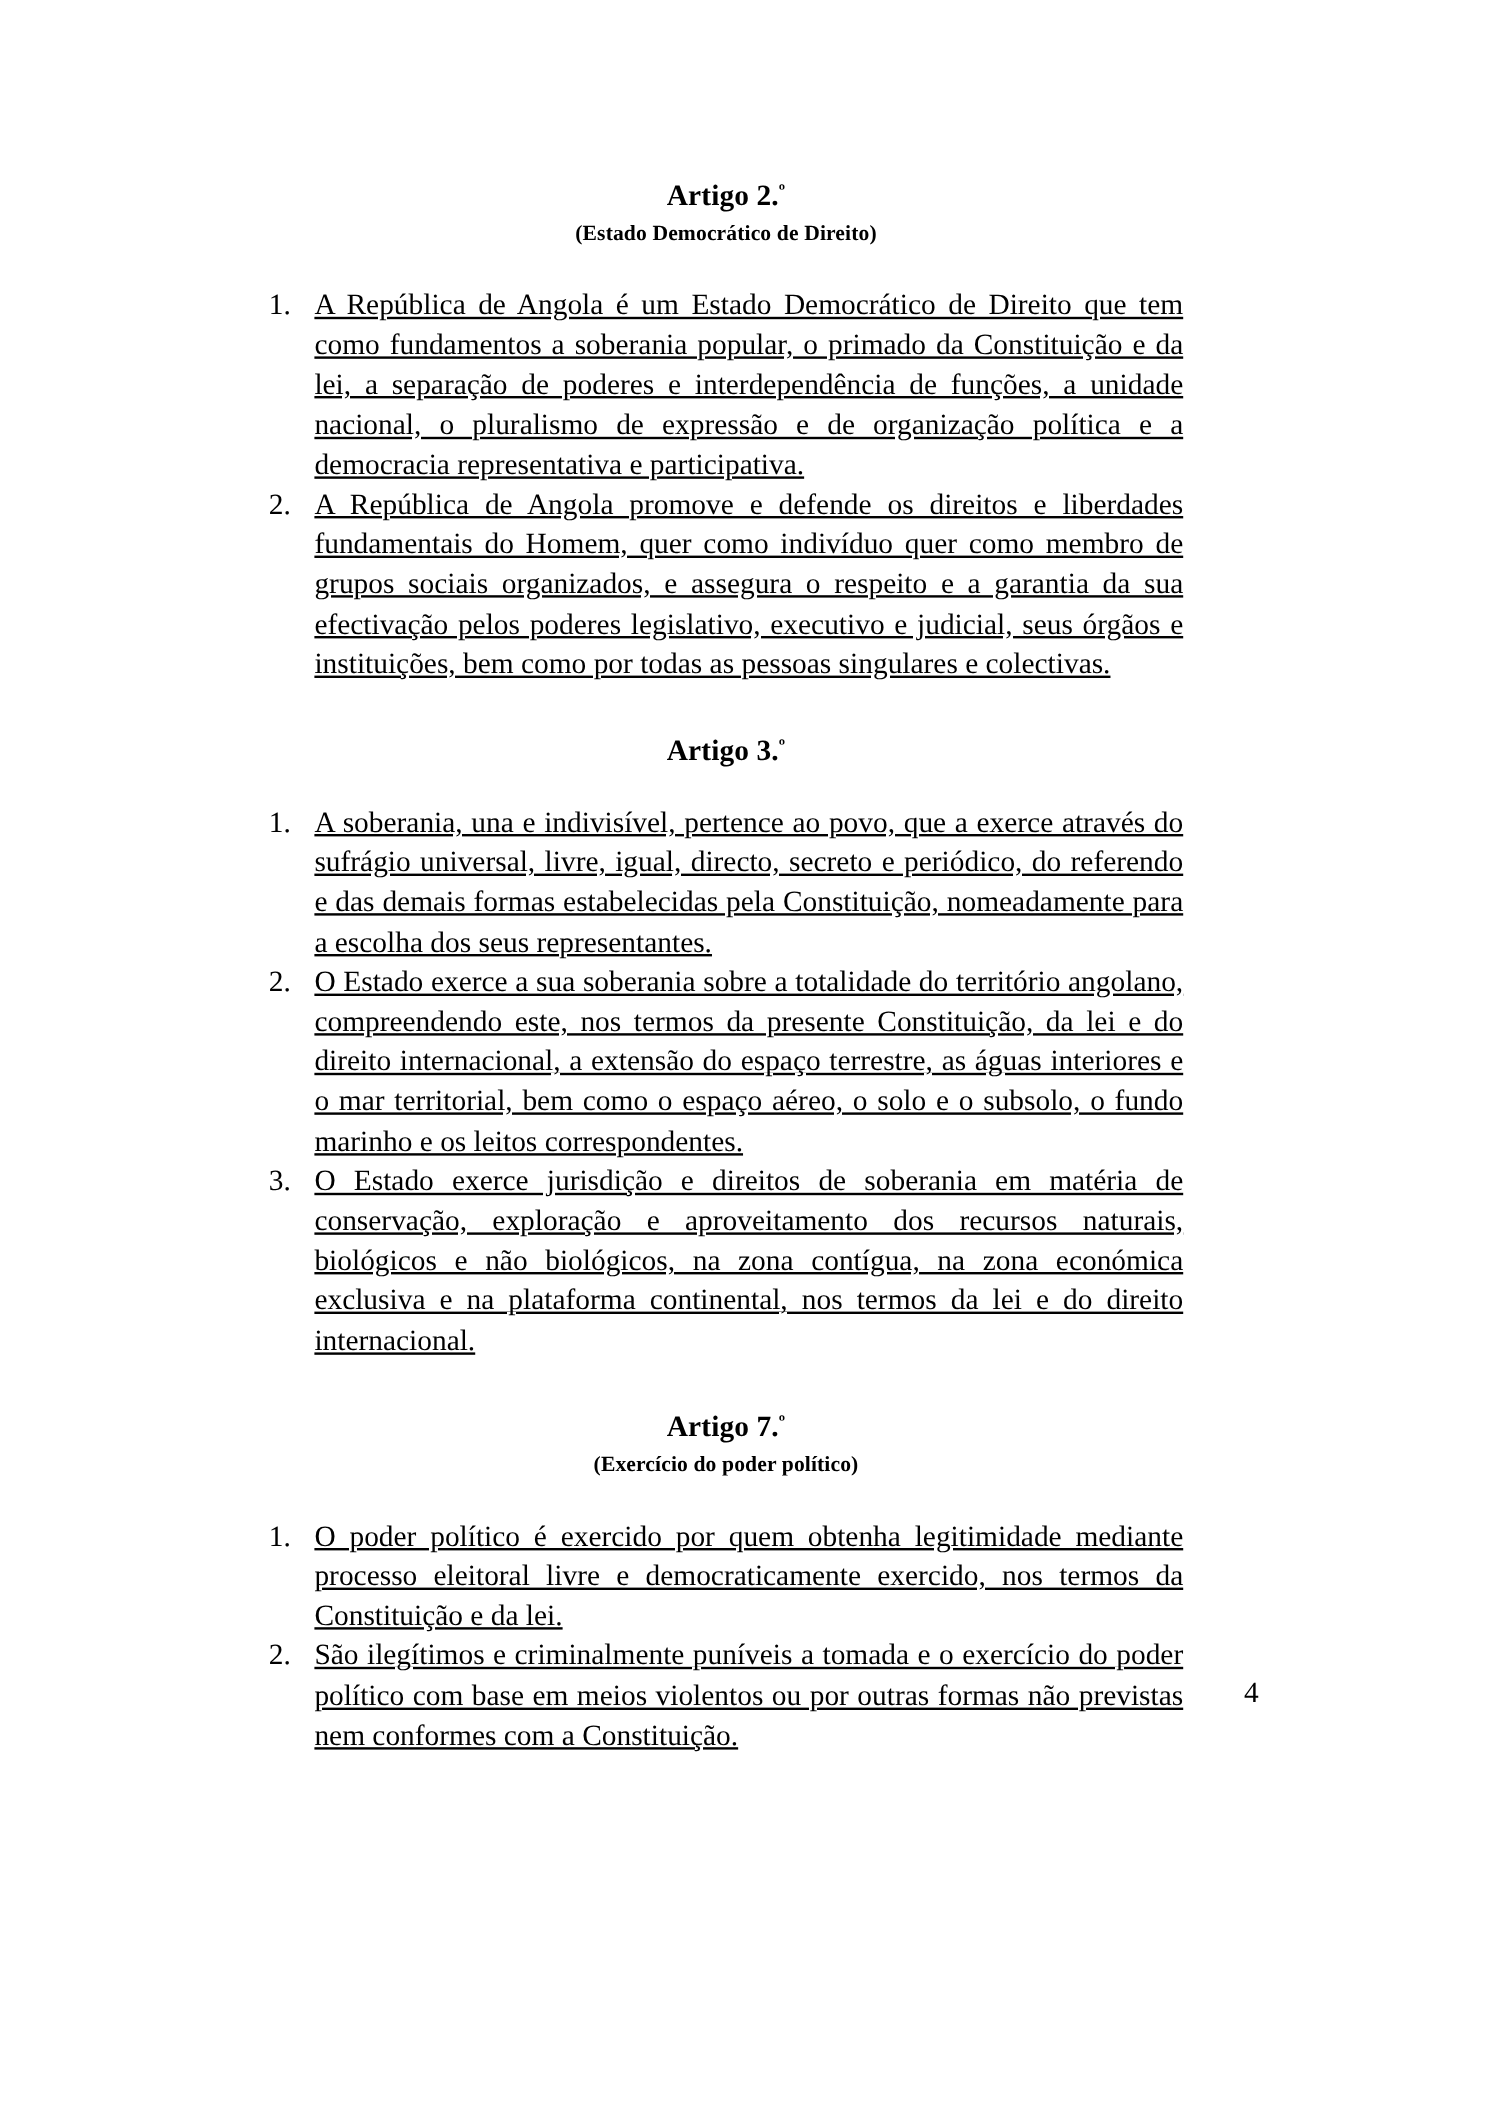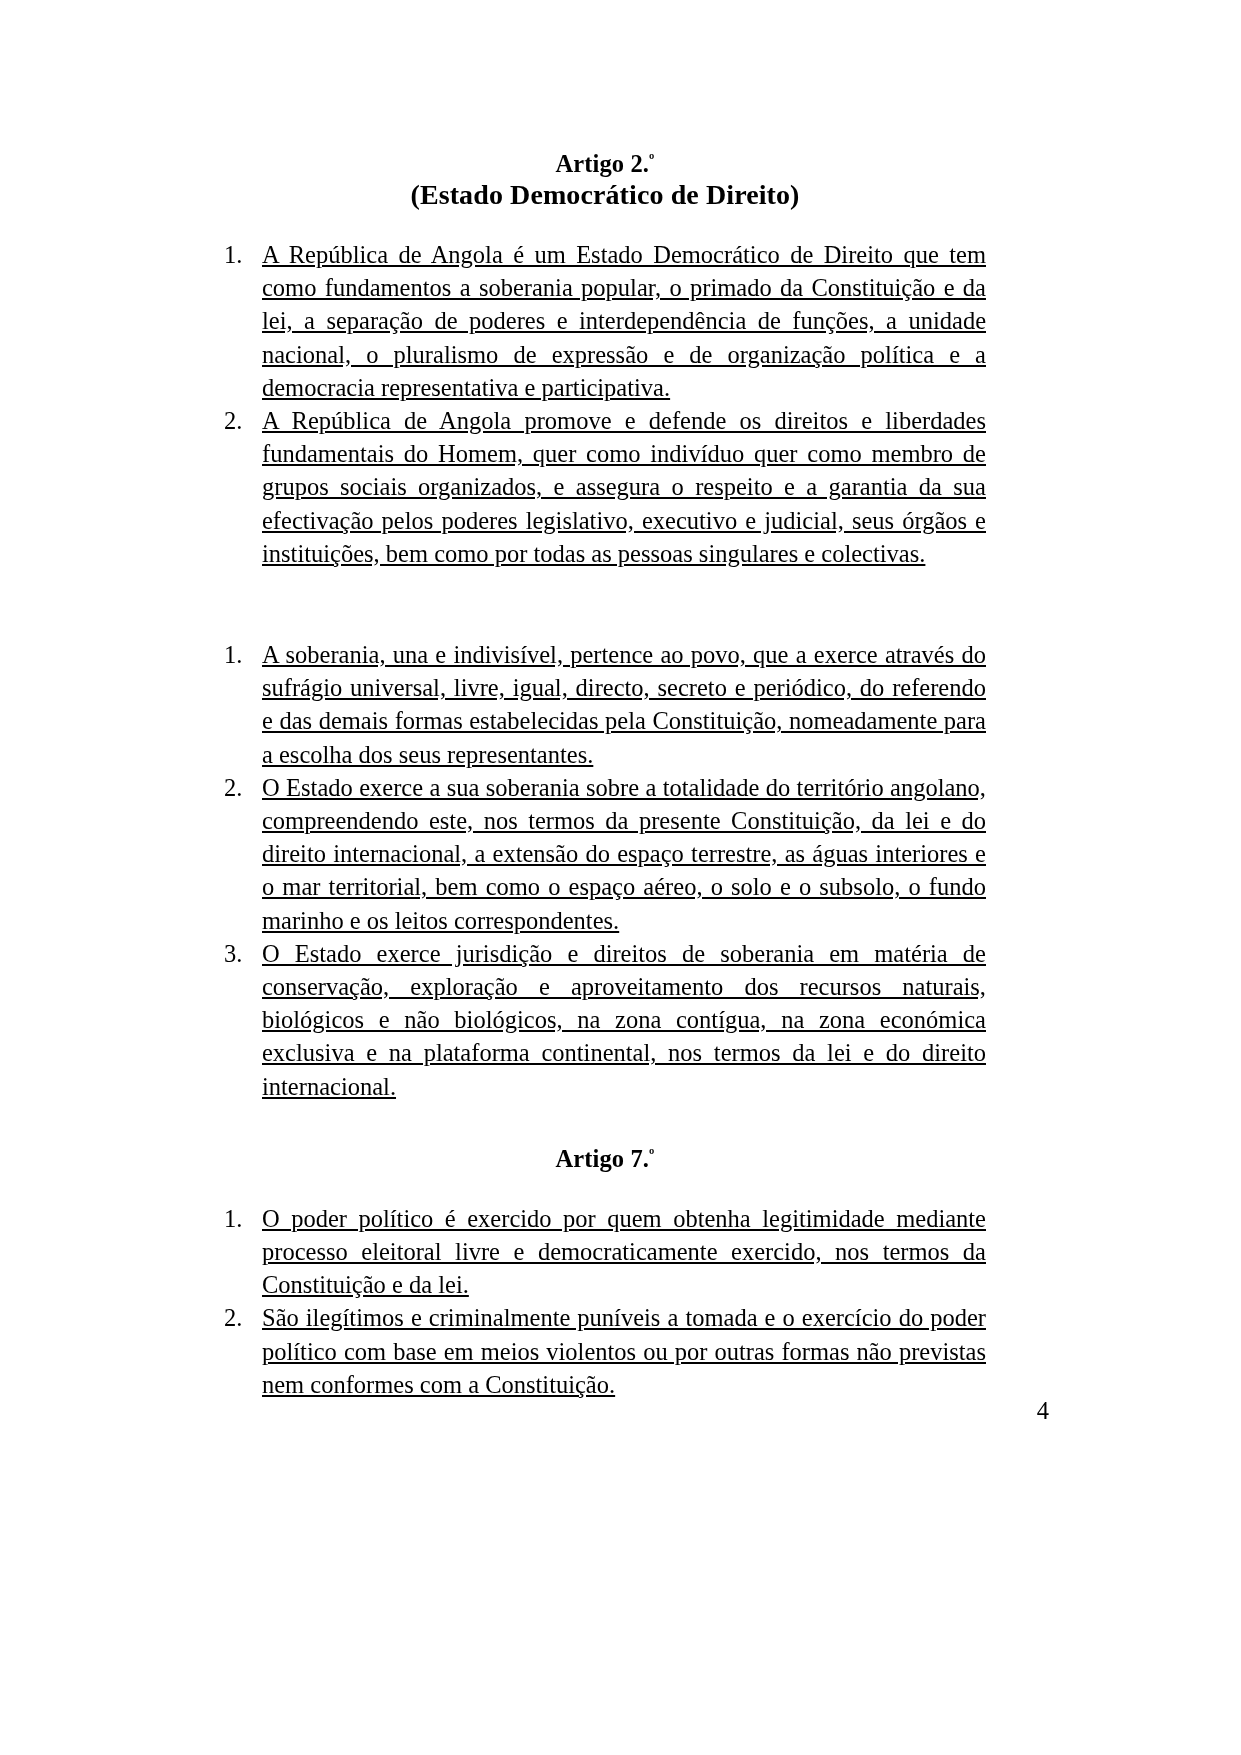--- a/index.html
+++ b/index.html
@@ -33,21 +33,21 @@
     letter-spacing: 0.1px;
   }
   .article-heading .sup {
     font-size: 16px;
     vertical-align: 0.42em;
     line-height: 0;
   }
   .article-subtitle {
     text-align: center;
     font-weight: bold;
-    font-size: 28px;
+    font-size: 18px;
     line-height: 31px;
     margin: 0;
     letter-spacing: 0.1px;
   }
   .article-block {
     margin: 0;
   }
   .gap-after-heading {
     height: 28px;
   }
@@ -111,20 +111,23 @@
         <li class="list-item">
           <span class="marker">2.</span>
           <span class="body">A República de Angola promove e defende os direitos e liberdades fundamentais do Homem, quer como indivíduo quer como membro de grupos sociais organizados, e assegura o respeito e a garantia da sua efectivação pelos poderes legislativo, executivo e judicial, seus órgãos e instituições, bem como por todas as pessoas singulares e colectivas.</span>
         </li>
       </ol>
     </div>
 
     <div class="gap-between-articles"></div>
 
     <div class="article-block">
+      <div class="article-heading">
+        <span>Artigo 3.</span><span class="sup">º</span>
+      </div>
       <div class="gap-after-heading"></div>
       <ol class="list">
         <li class="list-item">
           <span class="marker">1.</span>
           <span class="body">A soberania, una e indivisível, pertence ao povo, que a exerce através do sufrágio universal, livre, igual, directo, secreto e periódico, do referendo e das demais formas estabelecidas pela Constituição, nomeadamente para a escolha dos seus representantes.</span>
         </li>
         <li class="list-item">
           <span class="marker">2.</span>
           <span class="body">O Estado exerce a sua soberania sobre a totalidade do território angolano, compreendendo este, nos termos da presente Constituição, da lei e do direito internacional, a extensão do espaço terrestre, as águas interiores e o mar territorial, bem como o espaço aéreo, o solo e o subsolo, o fundo marinho e os leitos correspondentes.</span>
         </li>
@@ -134,20 +137,21 @@
         </li>
       </ol>
     </div>
 
     <div class="gap-between-articles"></div>
 
     <div class="article-block">
       <div class="article-heading">
         <span>Artigo 7.</span><span class="sup">º</span>
       </div>
+      <div class="article-subtitle">(Exercício do poder político)</div>
       <div class="gap-after-heading"></div>
       <ol class="list">
         <li class="list-item">
           <span class="marker">1.</span>
           <span class="body">O poder político é exercido por quem obtenha legitimidade mediante processo eleitoral livre e democraticamente exercido, nos termos da Constituição e da lei.</span>
         </li>
         <li class="list-item">
           <span class="marker">2.</span>
           <span class="body">São ilegítimos e criminalmente puníveis a tomada e o exercício do poder político com base em meios violentos ou por outras formas não previstas nem conformes com a Constituição.</span>
         </li>

